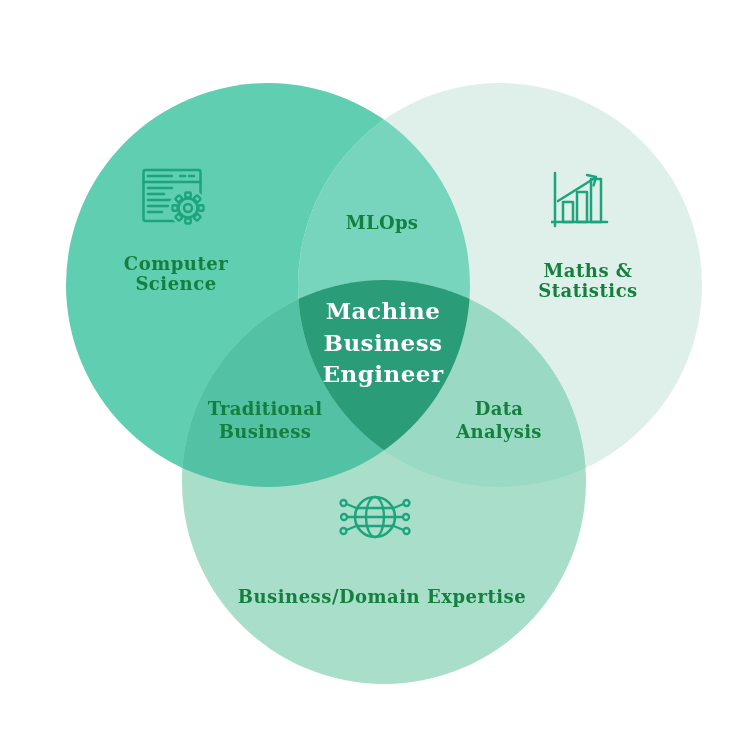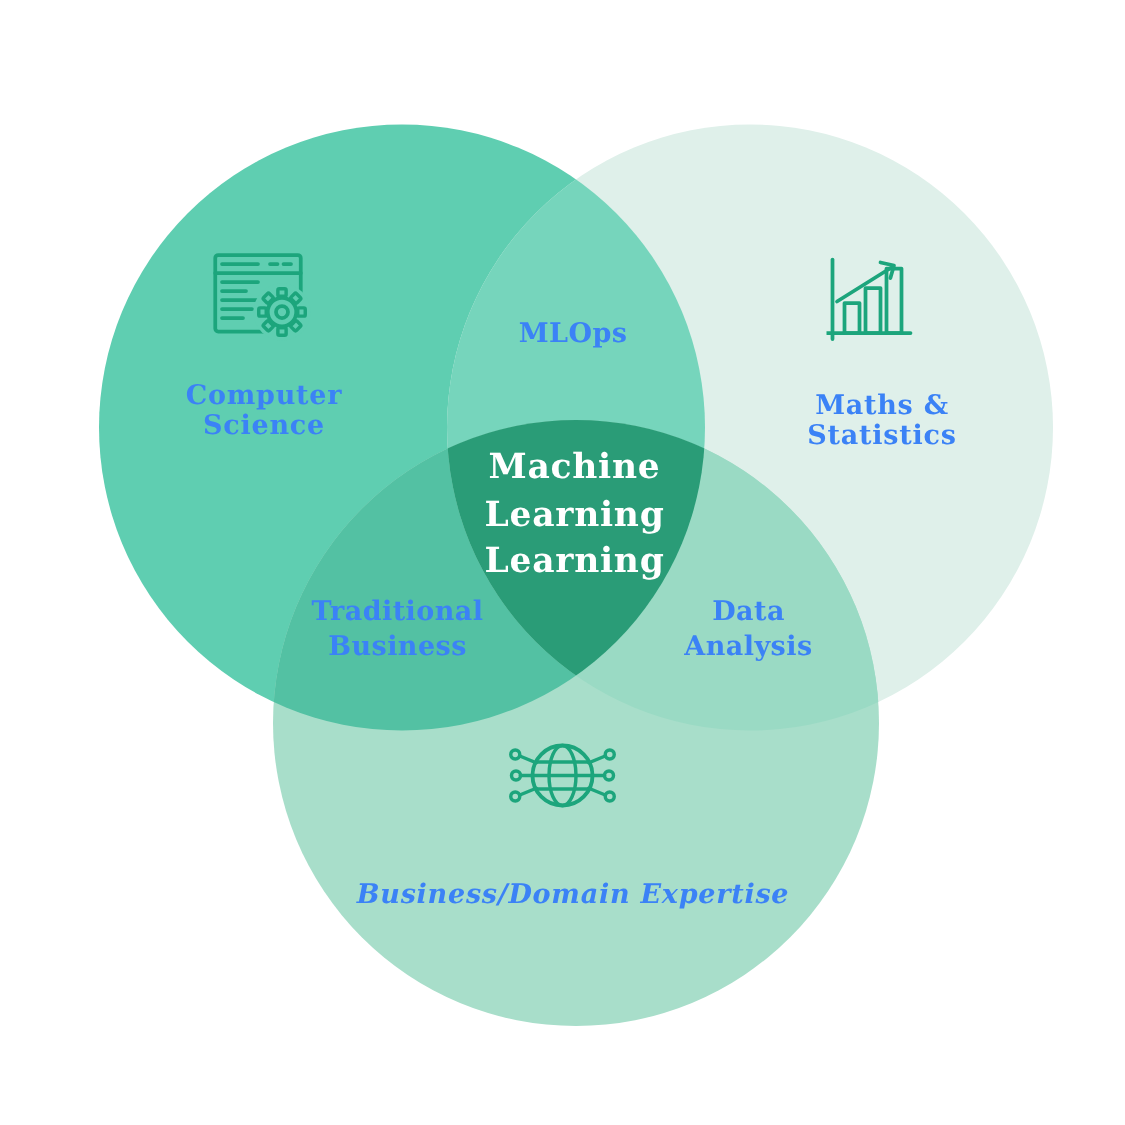--- a/index.html
+++ b/index.html
@@ -11,29 +11,29 @@
     background: #ffffff;
     font-family: "DejaVu Serif", "Liberation Serif", serif;
   }
   svg.venn { position: absolute; left: 0; top: 0; }
   .icon { position: absolute; }
   .lbl {
     position: absolute;
     transform: translate(-50%, -50%);
     text-align: center;
     font-weight: 700;
-    color: #3b82f6;
+    color: #15803d;
   }
   .lbl-big   { font-size: 18px; line-height: 1.1;  letter-spacing: 0.5px; }
   .lbl-small { font-size: 18px; line-height: 1.25; letter-spacing: 0.3px; }
   .lbl-center{ font-size: 23px; line-height: 1.38; letter-spacing: 0.5px; color: #ffffff; }
 
   #lbl-cs       { left: 176px; top: 274px; width: 190px; }
   #lbl-maths    { left: 588px; top: 281px; width: 185px; }
-  #lbl-business { left: 382px; top: 597px; width: 300px; font-style: italic; }
+  #lbl-business { left: 382px; top: 597px; width: 300px; }
   #lbl-mlops    { left: 382px; top: 223px; white-space: nowrap; }
   #lbl-trad     { left: 265px; top: 420px; width: 140px; }
   #lbl-data     { left: 499px; top: 420px; width: 110px; text-align: center; }
   #lbl-center   { left: 383px; top: 343px; width: 150px; }
 
   #icon-cs       { left: 142px; top: 167px; }
   #icon-maths    { left: 551px; top: 170px; }
   #icon-business { left: 338px; top: 490px; }
 </style>
 </head>
@@ -146,15 +146,15 @@
   <div id="lbl-maths" class="lbl lbl-big">Maths &amp; Statistics</div>
 
   <div id="lbl-business" class="lbl lbl-big">Business/Domain Expertise</div>
 
   <div id="lbl-mlops" class="lbl lbl-small">MLOps</div>
 
   <div id="lbl-trad" class="lbl lbl-small">Traditional Business</div>
 
   <div id="lbl-data" class="lbl lbl-small">Data Analysis</div>
 
-  <div id="lbl-center" class="lbl lbl-center">Machine Learning Learning</div>
+  <div id="lbl-center" class="lbl lbl-center">Machine Business Engineer</div>
 
 </div>
 
 </body></html>

